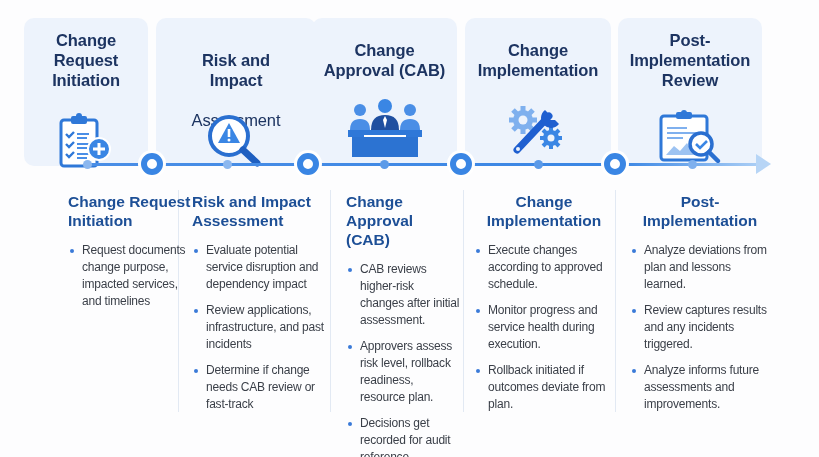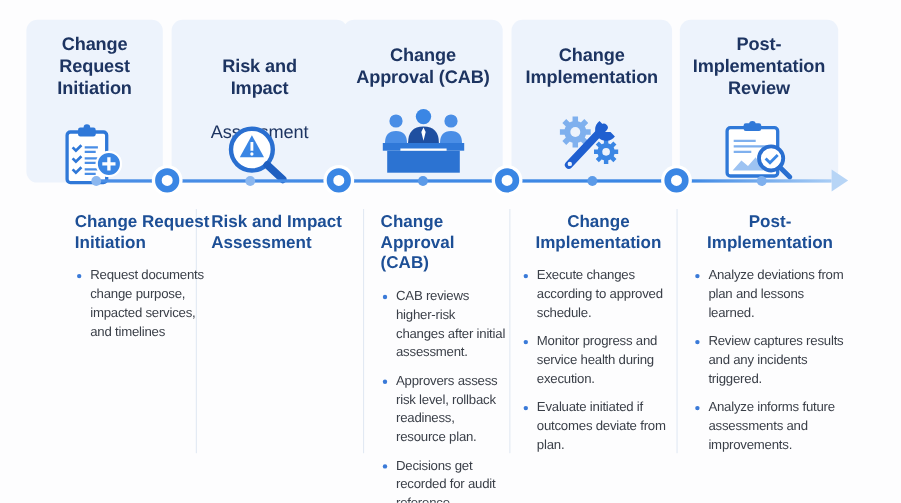--- a/index.html
+++ b/index.html
@@ -170,39 +170,44 @@
   <div class="col-title">Change Request
 Initiation</div>
   <ul class="bullets">
     <li>Request documents change purpose, impacted services, and timelines</li>
   </ul>
 </div>
 
 <div class="col" style="left:192px;width:134px;">
   <div class="col-title">Risk and Impact
 Assessment</div>
+  <ul class="bullets">
+    <li>Evaluate potential service disruption and dependency impact</li>
+    <li>Review applications, infrastructure, and past incidents</li>
+    <li>Determine if change needs CAB review or fast-track</li>
+  </ul>
 </div>
 
 <div class="col" style="left:346px;width:114px;">
   <div class="col-title">Change
 Approval (CAB)</div>
   <ul class="bullets">
     <li>CAB reviews higher-risk changes after initial assessment.</li>
     <li>Approvers assess risk level, rollback readiness, resource plan.</li>
     <li>Decisions get recorded for audit reference.</li>
   </ul>
 </div>
 
 <div class="col" style="left:474px;width:140px;">
   <div class="col-title" style="text-align:center;">Change
 Implementation</div>
   <ul class="bullets">
     <li>Execute changes according to approved schedule.</li>
     <li>Monitor progress and service health during execution.</li>
-    <li>Evaluate initiated if outcomes deviate from plan.</li>
+    <li>Rollback initiated if outcomes deviate from plan.</li>
   </ul>
 </div>
 
 <div class="col" style="left:630px;width:140px;">
   <div class="col-title" style="text-align:center;">Post-
 Implementation</div>
   <ul class="bullets">
     <li>Analyze deviations from plan and lessons learned.</li>
     <li>Review captures results and any incidents triggered.</li>
     <li>Analyze informs future assessments and improvements.</li>

